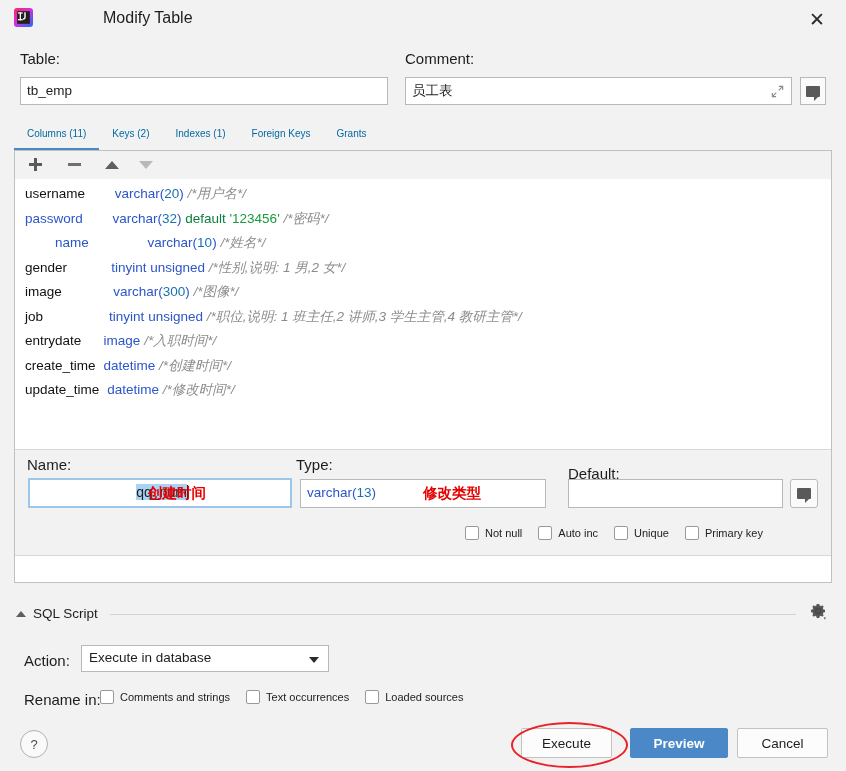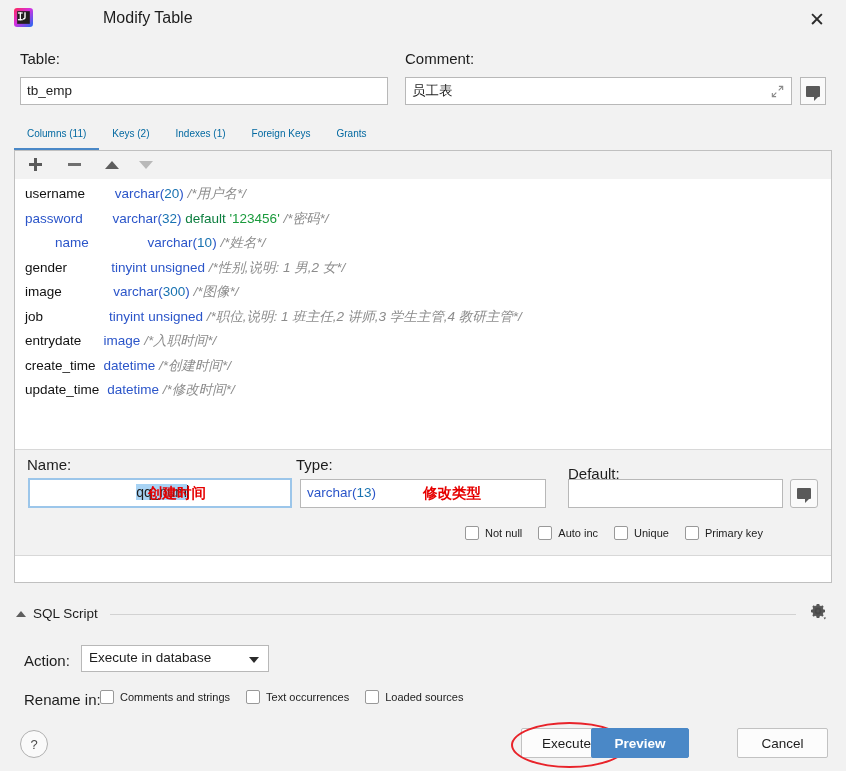--- a/index.html
+++ b/index.html
@@ -304,21 +304,21 @@
   </div>
   <div class="sec-title">SQL Script</div>
   <div class="sec-line"></div>
   <svg class="gear" viewBox="0 0 20 20">
     <path fill="#4a4a4a" d="M10 6.6a3.4 3.4 0 1 0 0 6.8 3.4 3.4 0 0 0 0-6.8zm0 5a1.6 1.6 0 1 1 0-3.2 1.6 1.6 0 0 1 0 3.2z"></path>
     <path fill="#4a4a4a" d="M17 8.7l-1.6-.3a5.6 5.6 0 0 0-.6-1.4l.9-1.3-1.4-1.4-1.3.9c-.45-.27-.92-.47-1.4-.6L11.3 3H8.7l-.3 1.6c-.5.13-.96.33-1.4.6l-1.3-.9-1.4 1.4.9 1.3c-.27.44-.47.9-.6 1.4L3 8.7v2.6l1.6.3c.13.5.33.96.6 1.4l-.9 1.3 1.4 1.4 1.3-.9c.44.27.9.47 1.4.6l.3 1.6h2.6l.3-1.6c.48-.13.95-.33 1.4-.6l1.3.9 1.4-1.4-.9-1.3c.27-.44.47-.9.6-1.4l1.6-.3z" opacity="0.92"></path>
     <path fill="#4a4a4a" d="M15.6 16.6l2.4 0-1.2 2z"></path>
   </svg>
 
   <div class="lbl" style="left:24px; top:652px;">Action:</div>
-  <div class="combo" style="left:81px; top:645px; width:188px; height:27px;">
+  <div class="combo" style="left:81px; top:645px; width:248px; height:27px;">
     <span>Execute in database</span>
     <span class="combo-arrow"></span>
   </div>
 
   <div class="lbl" style="left:24px; top:691px;">Rename in:</div>
   <div class="cbrow" style="left:100px; top:690px;">
     <div class="cbitem">
       <span class="cbox"></span>
       <span class="cblabel">Comments and strings</span>
     </div>
@@ -330,16 +330,16 @@
       <span class="cbox"></span>
       <span class="cblabel">Loaded sources</span>
     </div>
   </div>
 
   <div class="helpbtn">?</div>
 
   <div class="btn" style="left:521px; top:728px; width:91px;">Execute</div>
   <div class="ellipse" style="left:511px; top:722px; width:113px; height:42px;"></div>
 
-  <div class="btn primary" style="left:591px; top:728px; width:98px;">Preview</div>
+  <div class="btn primary" style="left:630px; top:728px; width:98px;">Preview</div>
   <div class="btn" style="left:737px; top:728px; width:91px;">Cancel</div>
 
 </div>
 
 </body></html>

